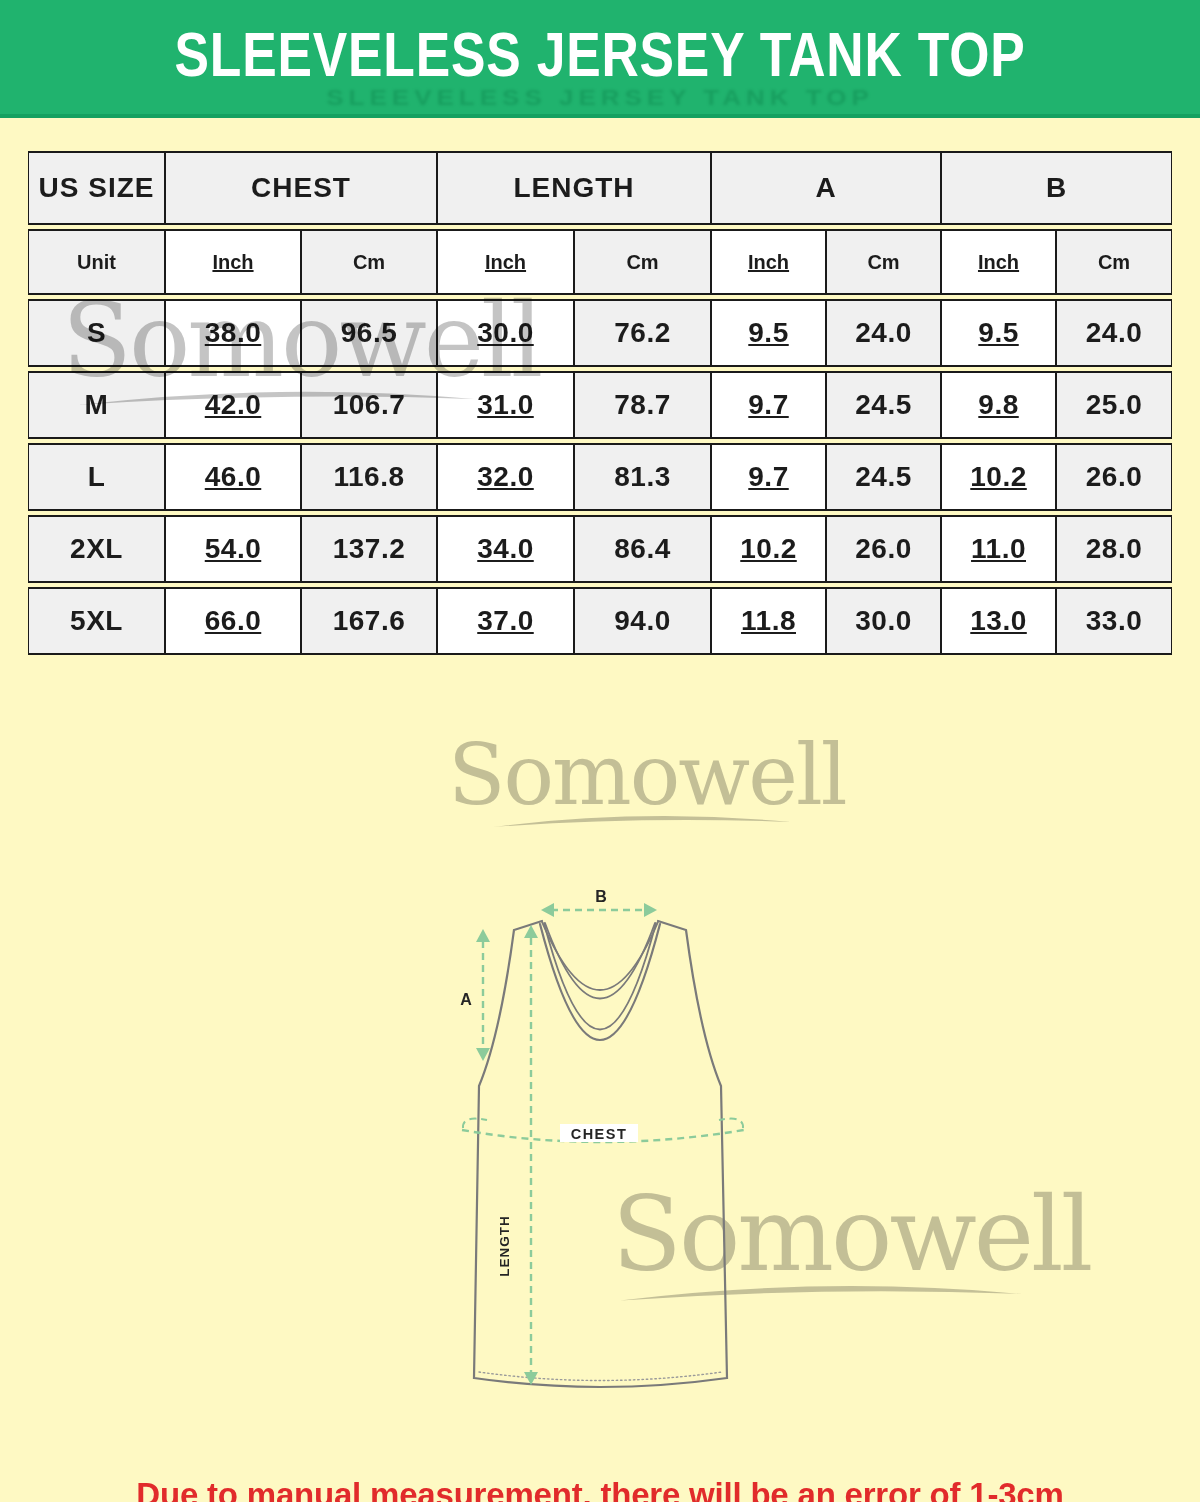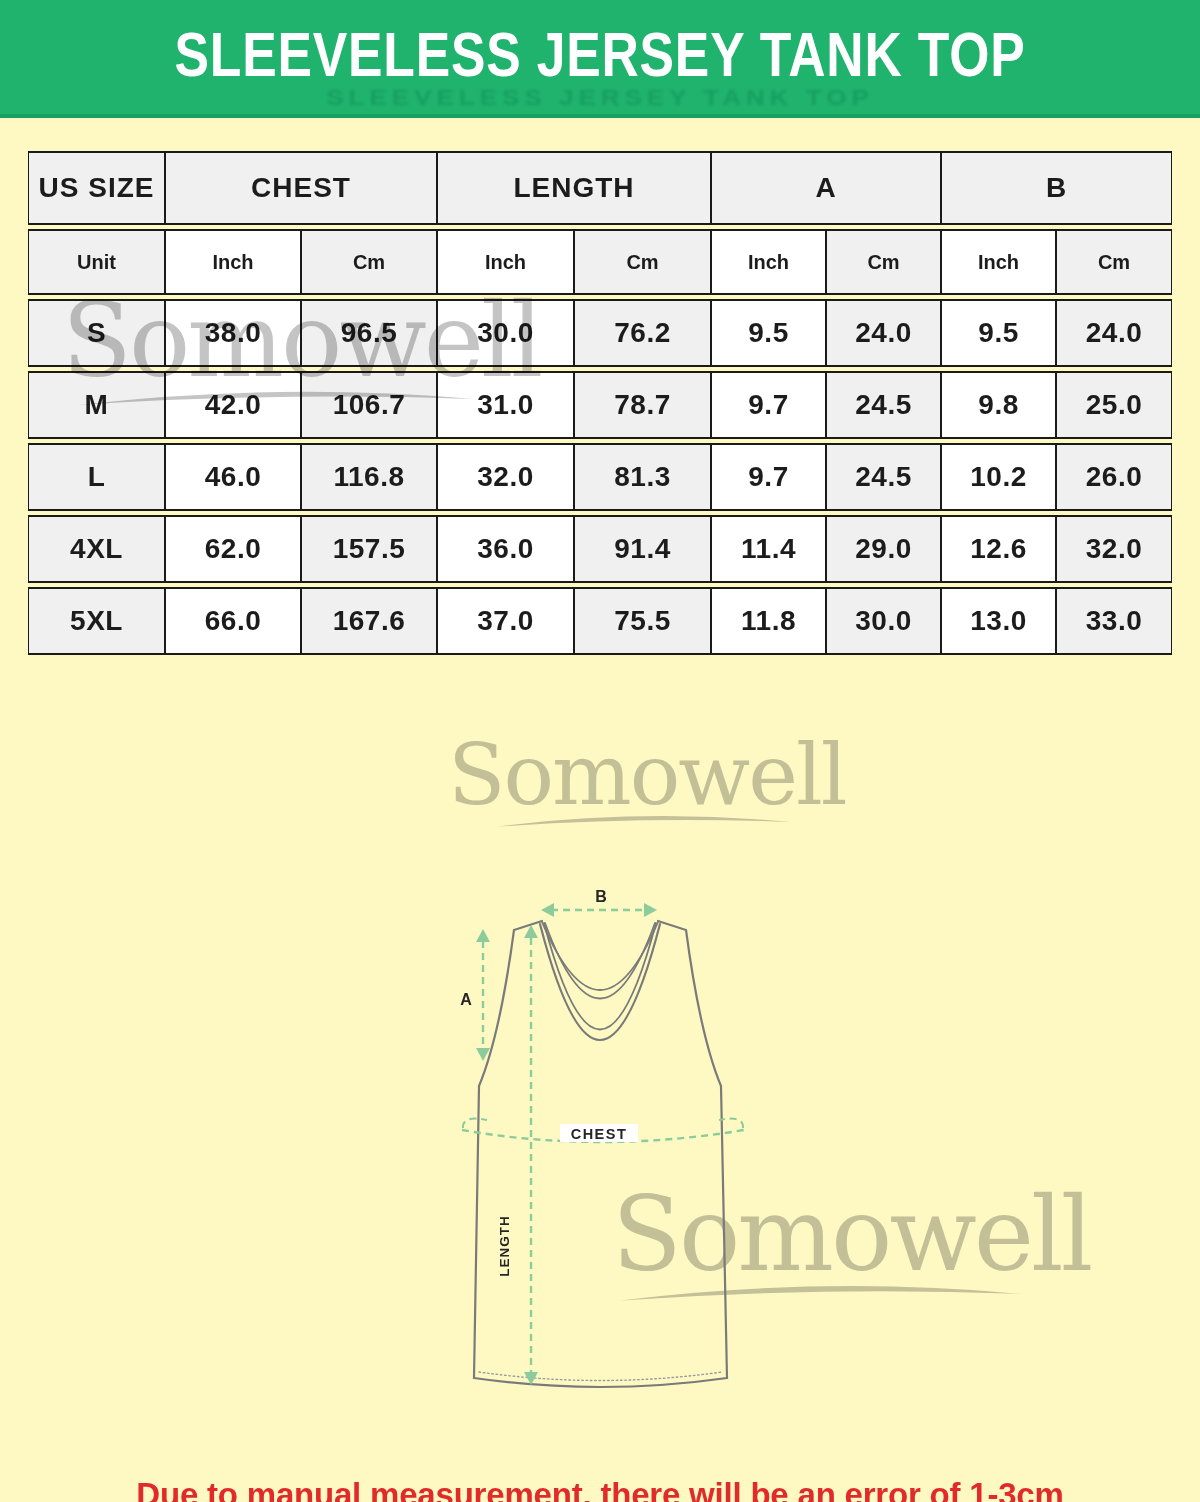--- a/index.html
+++ b/index.html
@@ -16,21 +16,21 @@
           color:#0a7e47;font-weight:bold;font-size:26px;letter-spacing:5px;white-space:nowrap;
           opacity:.38;filter:blur(1.6px);transform:scaleY(.85);}
 
   
   .size-table{position:absolute;left:28px;top:147px;width:1144px;z-index:1;
           border-collapse:separate;border-spacing:0 4px;table-layout:fixed;}
   .size-table td,.size-table th{border:2px solid #1a1a1a;border-left-width:1.5px;border-right-width:1.5px;
           text-align:center;vertical-align:middle;color:#1c1c1c;font-weight:bold;
           padding:0;overflow:hidden;}
   .size-table .g{background:#f0f0f0;}
-  .size-table .w{background:#ffffff;}
+  .size-table .w{background:#ffffff;text-decoration:underline;}
   tr.group-row th{height:70px;font-size:28px;letter-spacing:1px;margin-top:36px;}
   tr.unit-row td{height:62px;font-size:20px;}
   tr.data-row td{height:64px;font-size:28px;letter-spacing:.5px;}
 
   
   .wm{position:absolute;z-index:2;mix-blend-mode:multiply;pointer-events:none;text-align:center;}
   .wm-text{font-family:"DejaVu Serif","Liberation Serif",serif;color:rgba(125,125,125,.45);
            white-space:nowrap;display:block;line-height:1;}
   .wm1 .wm-text{font-size:102px;letter-spacing:-3px;}
   .wm2 .wm-text{font-size:84px;letter-spacing:-2px;}
@@ -114,36 +114,36 @@
           <td class="w">46.0</td>
           <td class="g">116.8</td>
           <td class="w">32.0</td>
           <td class="g">81.3</td>
           <td class="w">9.7</td>
           <td class="g">24.5</td>
           <td class="w">10.2</td>
           <td class="g">26.0</td>
         </tr>
         <tr class="data-row">
-          <td class="g">4XL</td>
-          <td class="w">62.0</td>
-          <td class="g">157.5</td>
-          <td class="w">36.0</td>
-          <td class="g">91.4</td>
-          <td class="w">11.4</td>
-          <td class="g">29.0</td>
-          <td class="w">12.6</td>
-          <td class="g">32.0</td>
+          <td class="g">2XL</td>
+          <td class="w">54.0</td>
+          <td class="g">137.2</td>
+          <td class="w">34.0</td>
+          <td class="g">86.4</td>
+          <td class="w">10.2</td>
+          <td class="g">26.0</td>
+          <td class="w">11.0</td>
+          <td class="g">28.0</td>
         </tr>
         <tr class="data-row">
           <td class="g">5XL</td>
           <td class="w">66.0</td>
           <td class="g">167.6</td>
           <td class="w">37.0</td>
-          <td class="g">75.5</td>
+          <td class="g">94.0</td>
           <td class="w">11.8</td>
           <td class="g">30.0</td>
           <td class="w">13.0</td>
           <td class="g">33.0</td>
         </tr>
       </tbody>
   </table>
 
   <div class="wm wm1" style="left:62px;top:290px;">
     <span class="wm-text">Somowell</span>

